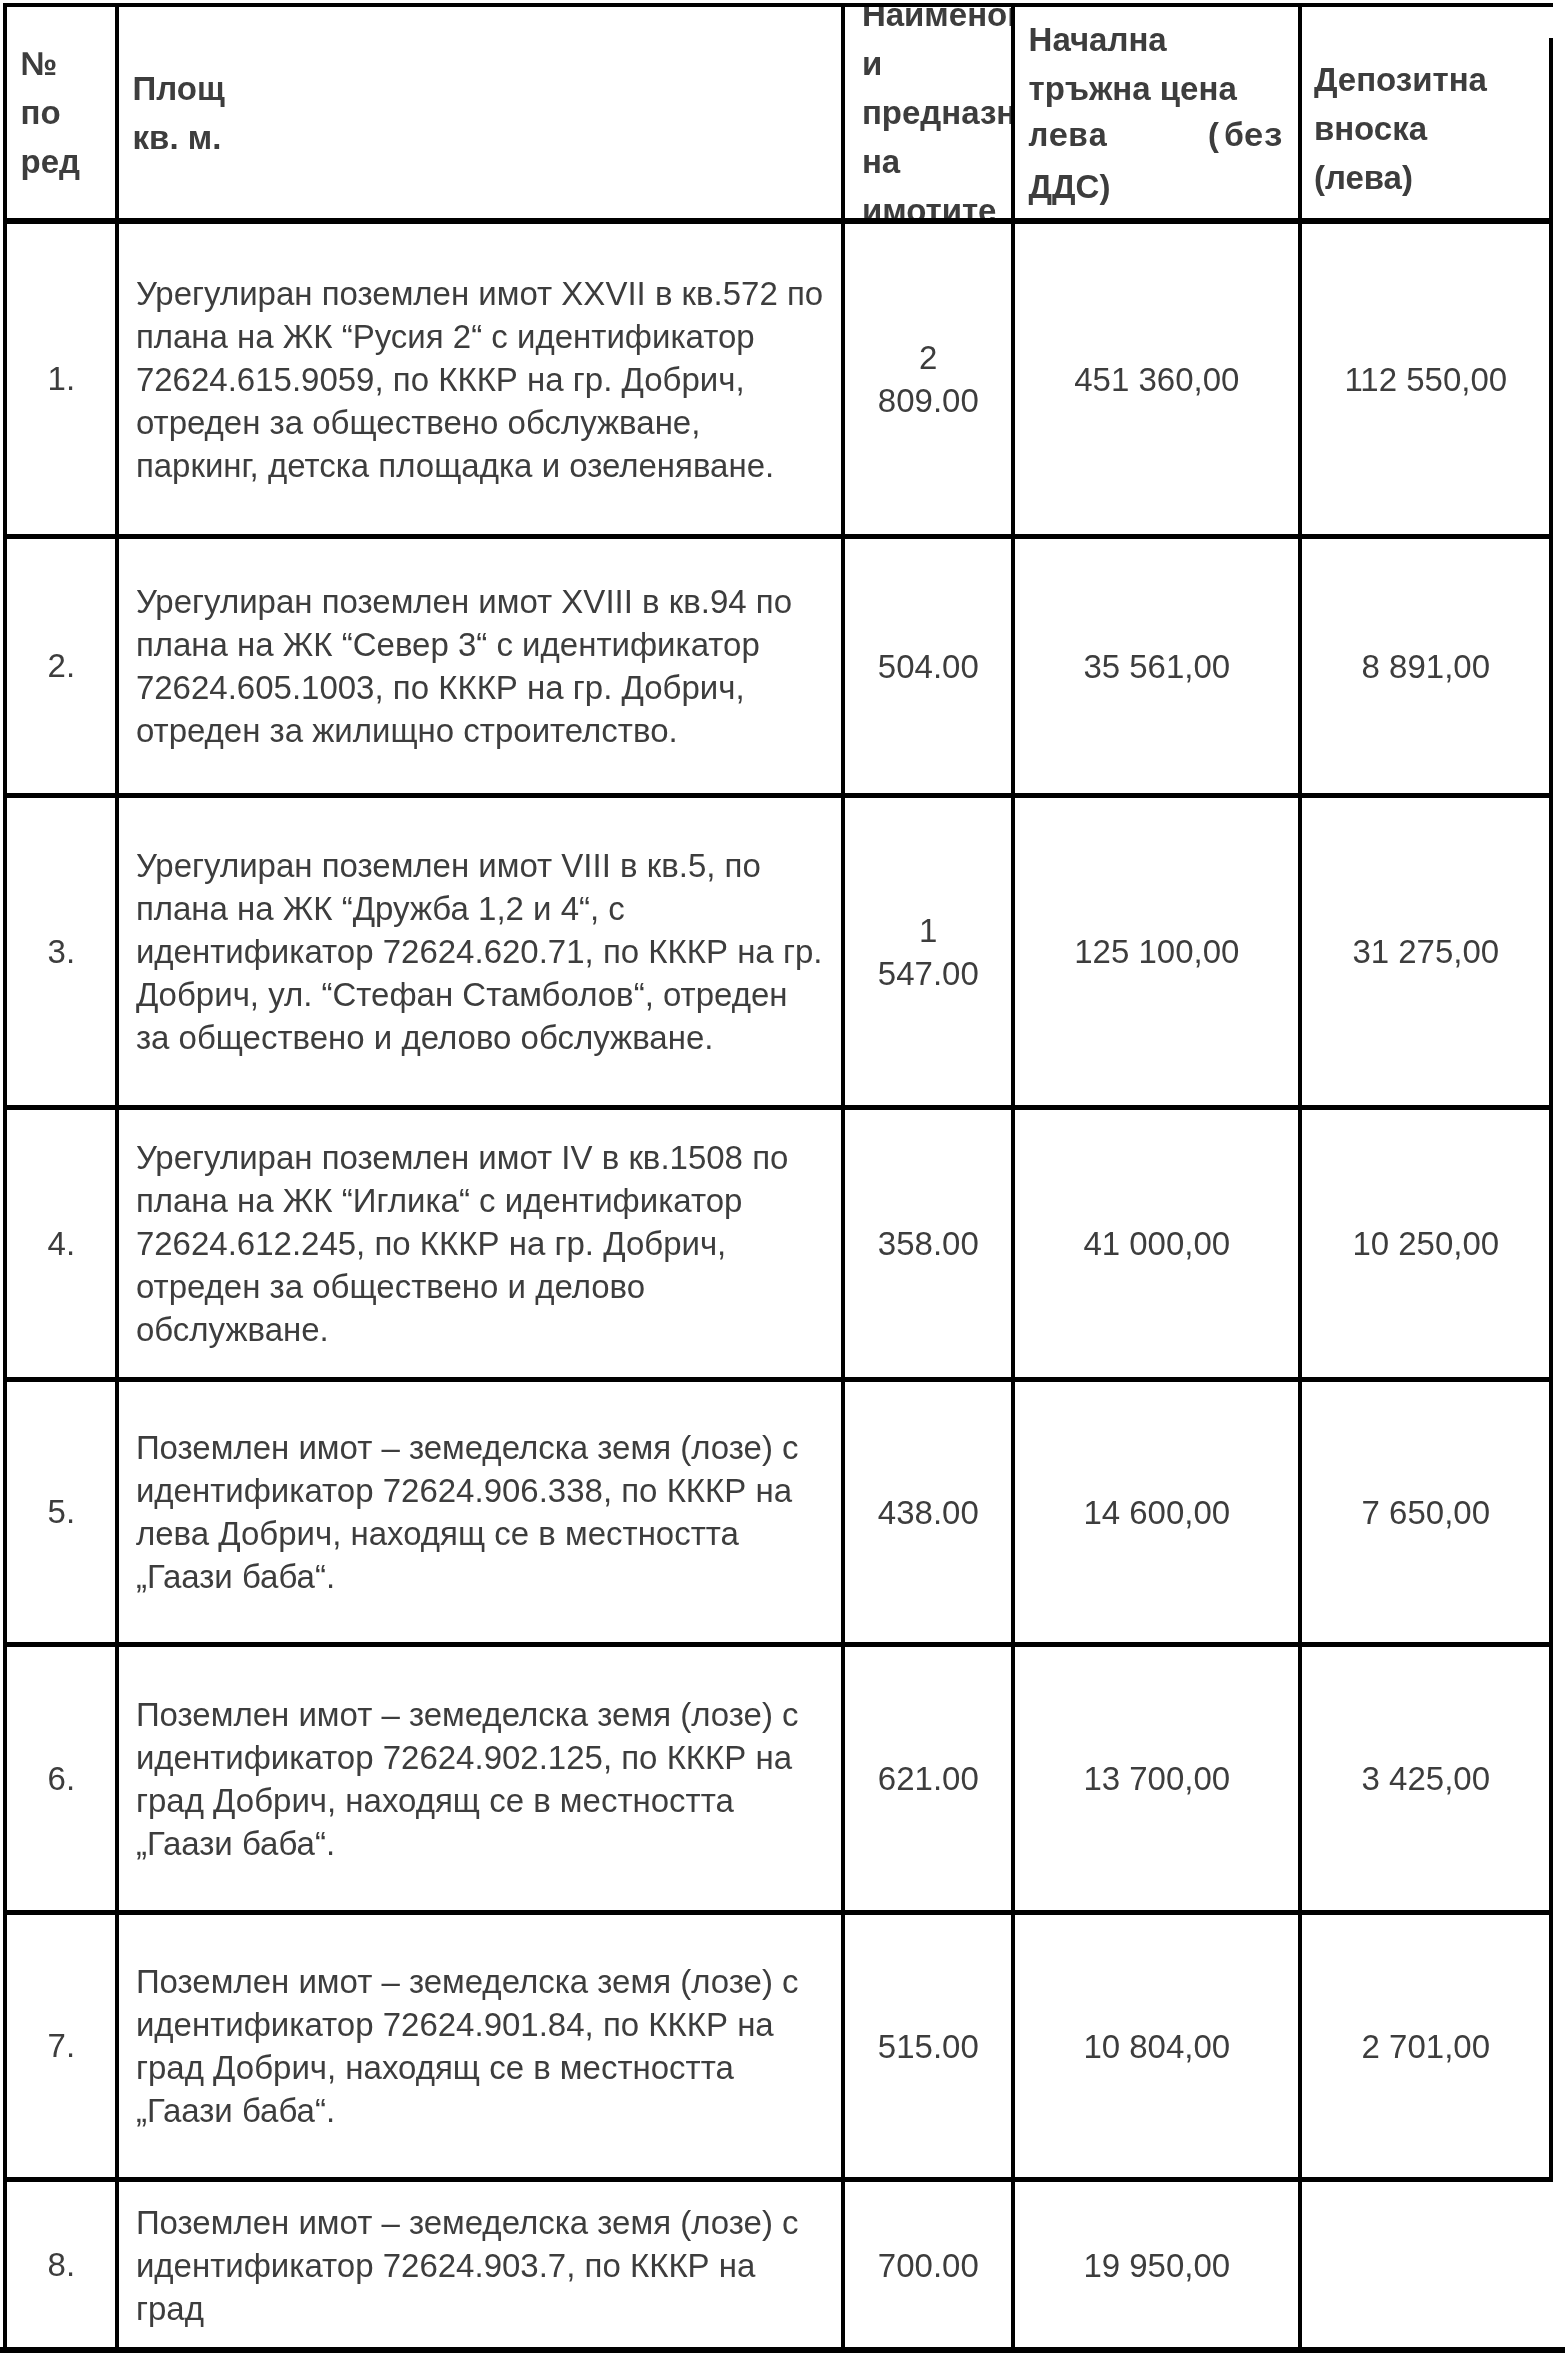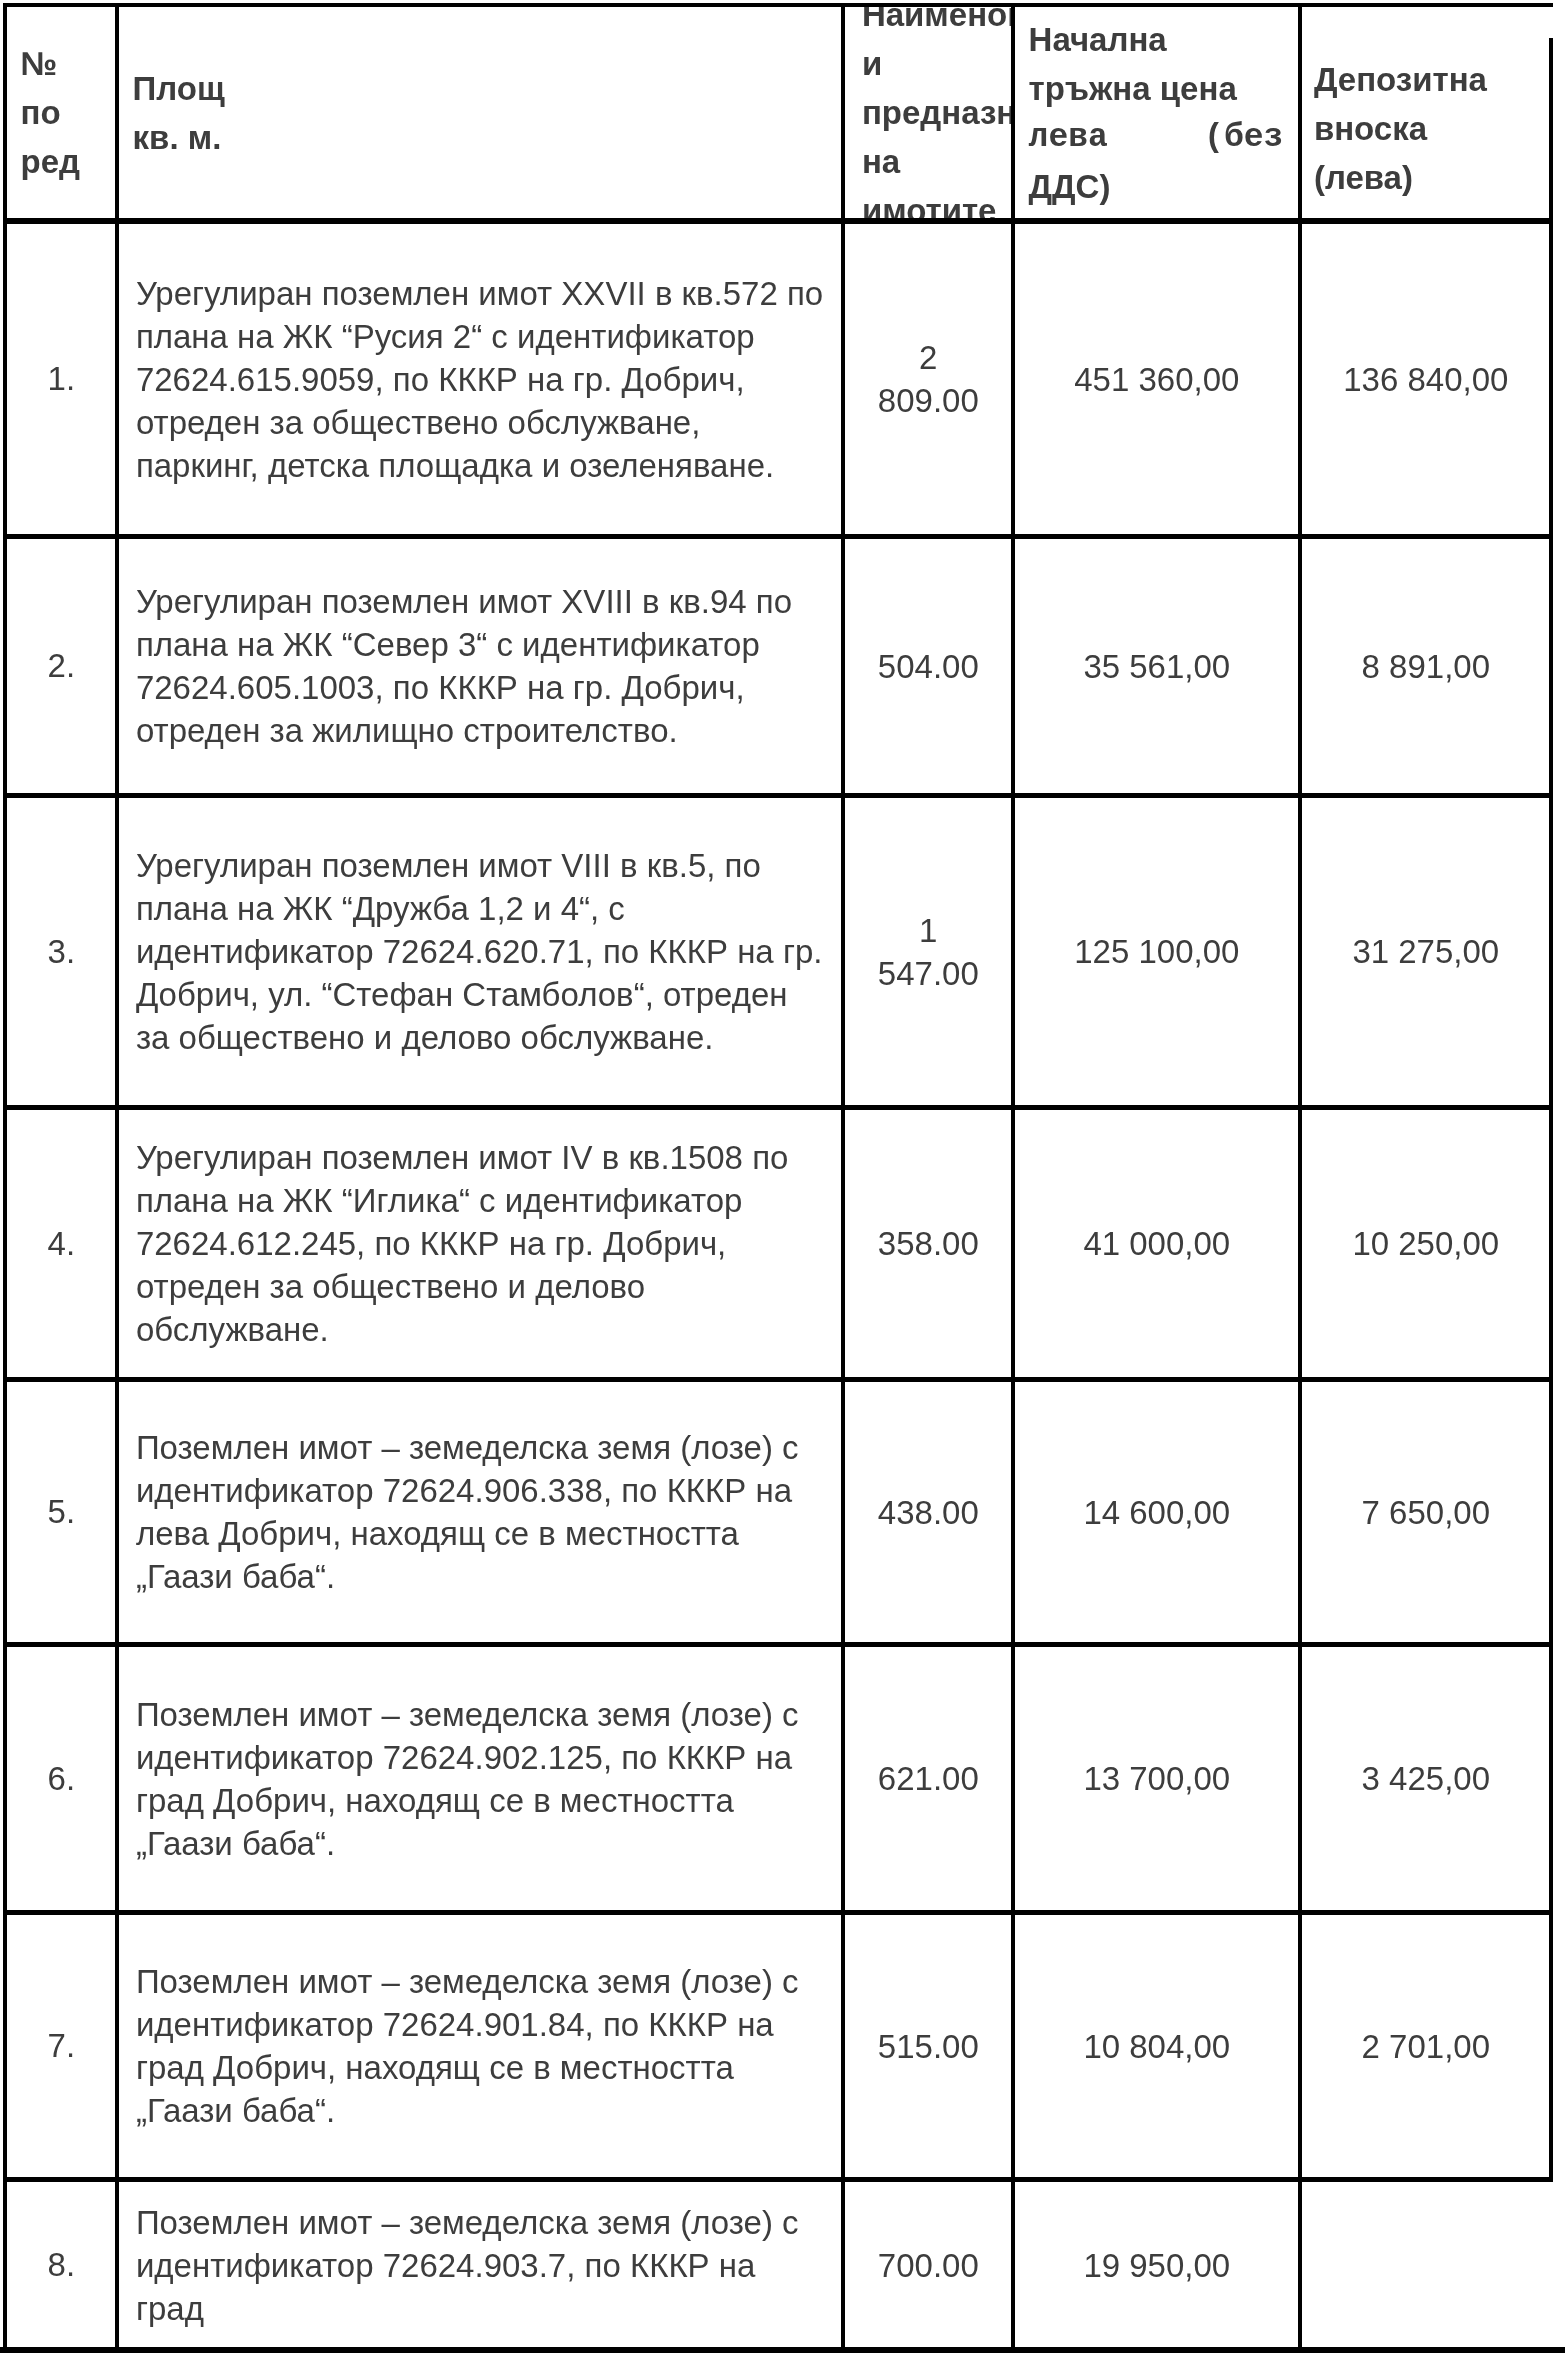--- a/index.html
+++ b/index.html
@@ -105,21 +105,21 @@
     <div class="hline">Депозитна</div>
     <div class="hline">вноска</div>
     <div class="hline">(лева)</div>
   </div>
 
   <div class="cell c-num">1.</div>
   <div class="cell c-name">Урегулиран поземлен имот XXVII в кв.572 по плана на ЖК “Русия 2“ с идентификатор 72624.615.9059, по КККР на гр. Добрич, отреден за обществено обслужване, паркинг, детска площадка и озеленяване.</div>
   <div class="cell c-area">2
 809.00</div>
   <div class="cell c-price">451 360,00</div>
-  <div class="cell c-dep">136 840,00</div>
+  <div class="cell c-dep">112 550,00</div>
 
   <div class="cell c-num">2.</div>
   <div class="cell c-name">Урегулиран поземлен имот XVIII в кв.94 по плана на ЖК “Север 3“ с идентификатор 72624.605.1003, по КККР на гр. Добрич, отреден за жилищно строителство.</div>
   <div class="cell c-area">504.00</div>
   <div class="cell c-price">35 561,00</div>
   <div class="cell c-dep">8 891,00</div>
 
   <div class="cell c-num">3.</div>
   <div class="cell c-name">Урегулиран поземлен имот VIII в кв.5, по плана на ЖК “Дружба 1,2 и 4“, с идентификатор 72624.620.71, по КККР на гр. Добрич, ул. “Стефан Стамболов“, отреден за обществено и делово обслужване.</div>
   <div class="cell c-area">1

